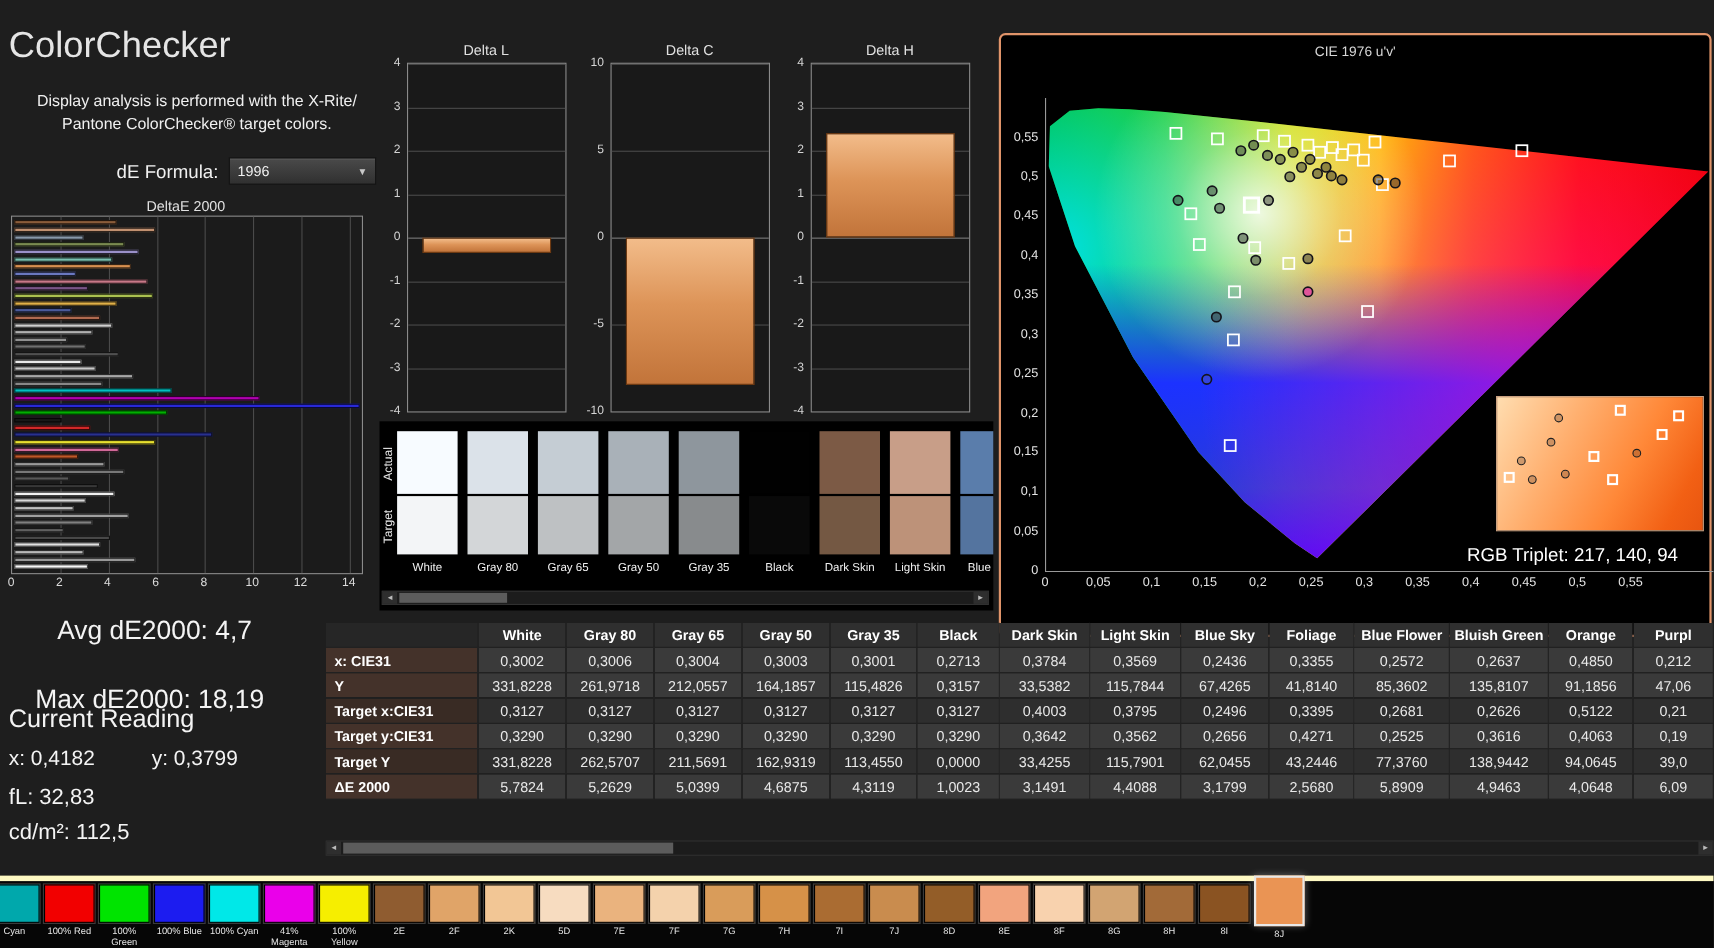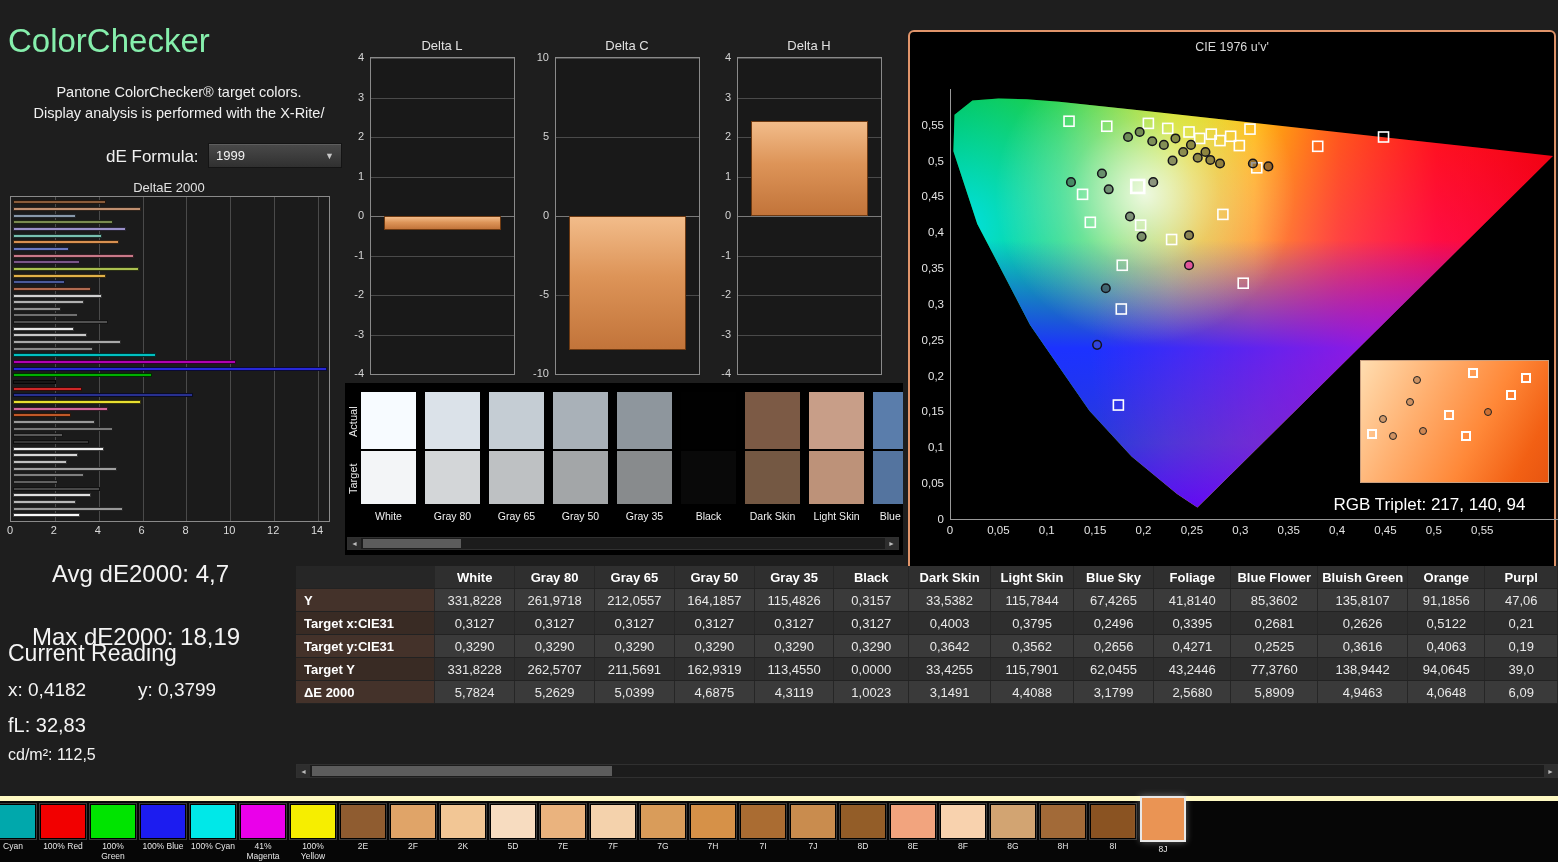--- a/index.html
+++ b/index.html
@@ -1,21 +1,21 @@
 <!DOCTYPE html>
 <html><head>
 <meta charset="utf-8">
 <style>
   html,body{margin:0;padding:0;background:#1e1e1e;}
   .app{position:relative;width:1558px;height:862px;background:#1e1e1e;overflow:hidden;
        font-family:"Liberation Sans",sans-serif;color:#e6e6e6;}
   .abs{position:absolute;}
 
   
-  #title{left:8px;top:22px;font-size:33px;color:#86efac;}
+  #title{left:8px;top:22px;font-size:33px;color:#e5e5e5;}
   #desc{left:14px;top:82px;width:330px;text-align:center;font-size:14.5px;line-height:21px;color:#f0f0f0;}
   #formula-label{left:106px;top:147px;font-size:17px;color:#f0f0f0;}
   .select{position:absolute;left:208px;top:143px;width:134px;height:25px;box-sizing:border-box;
           background:linear-gradient(#4a4a4a,#303030);border:1px solid #141414;
           box-shadow:inset 0 1px 0 #5e5e5e;display:flex;align-items:center;padding:0 7px;
           font-size:13px;color:#f2f2f2;cursor:pointer;}
   .select-arrow{margin-left:auto;font-size:9px;color:#c8c8c8;}
 
   
   #deltae-title{left:10px;top:180px;width:318px;text-align:center;font-size:13px;color:#e0e0e0;}
@@ -78,21 +78,21 @@
                font-size:17px;color:#ffffff;}
 
   
   .stat{position:absolute;color:#f4f4f4;}
   #stat-avg{left:52px;top:560px;font-size:24px;}
   #stat-max{left:32px;top:594px;font-size:24px;margin-top:29px;}
   #stat-cur{left:8px;top:640px;font-size:23px;}
   #stat-x{left:8px;top:679px;font-size:19px;}
   #stat-y{left:138px;top:679px;font-size:19px;}
   #stat-fl{left:8px;top:714px;font-size:20px;}
-  #stat-cd{left:8px;top:746px;font-size:16px;}
+  #stat-cd{left:8px;top:746px;font-size:20px;}
 
   
   #table-panel{left:296px;top:566px;width:1262px;height:198px;overflow:hidden;}
   #results-table{border-collapse:collapse;table-layout:fixed;}
   #results-table th,#results-table td{height:22px;font-size:13px;padding:0 4px;
       border-bottom:1px solid #222;border-right:1px solid #262626;overflow:hidden;white-space:nowrap;}
   #results-table th.corner{width:150px;background:#262626;}
   #results-table th.colhead{width:80px;background:#2f2f2f;color:#fff;font-weight:bold;text-align:center;}
   #results-table th.rowlab{text-align:left;padding-left:8px;font-weight:bold;color:#fff;}
   #results-table tr.even th.rowlab{background:#44322a;}
@@ -112,26 +112,26 @@
   .patch.sel{top:-8px;}
   .patch.sel .patch-color{height:46px;border:2px solid #e8e8e8;box-shadow:0 0 7px rgba(255,255,255,0.35);}
 </style>
 </head>
 <body>
 
 <div class="app">
 
   <div class="abs" id="title">ColorChecker</div>
   <div class="abs" id="desc">
+    <div>Display analysis is performed with the X-Rite/</div>
     <div>Pantone ColorChecker® target colors.</div>
-    <div>Display analysis is performed with the X-Rite/</div>
   </div>
   <div class="abs" id="formula-label">dE Formula:</div>
   <div class="select">
-    <span>1999</span>
+    <span>1996</span>
     <span class="select-arrow">▼</span>
   </div>
 
   <div class="abs" id="deltae-title">DeltaE 2000</div>
   <div class="abs" id="deltae-chart">
     <div id="deltae-grid">
         <div class="vline" style="left: 13.7931%;"></div>
         <div class="vline" style="left: 27.5862%;"></div>
         <div class="vline" style="left: 41.3793%;"></div>
         <div class="vline" style="left: 55.1724%;"></div>
@@ -494,20 +494,37 @@
             <th class="colhead">Blue Sky</th>
             <th class="colhead">Foliage</th>
             <th class="colhead">Blue Flower</th>
             <th class="colhead">Bluish Green</th>
             <th class="colhead">Orange</th>
             <th class="colhead">Purpl</th>
           </tr>
         </thead>
         <tbody>
           <tr class="even">
+            <th class="rowlab">x: CIE31</th>
+            <td class="cell">0,3002</td>
+            <td class="cell">0,3006</td>
+            <td class="cell">0,3004</td>
+            <td class="cell">0,3003</td>
+            <td class="cell">0,3001</td>
+            <td class="cell">0,2713</td>
+            <td class="cell">0,3784</td>
+            <td class="cell">0,3569</td>
+            <td class="cell">0,2436</td>
+            <td class="cell">0,3355</td>
+            <td class="cell">0,2572</td>
+            <td class="cell">0,2637</td>
+            <td class="cell">0,4850</td>
+            <td class="cell">0,212</td>
+          </tr>
+          <tr class="even">
             <th class="rowlab">Y</th>
             <td class="cell">331,8228</td>
             <td class="cell">261,9718</td>
             <td class="cell">212,0557</td>
             <td class="cell">164,1857</td>
             <td class="cell">115,4826</td>
             <td class="cell">0,3157</td>
             <td class="cell">33,5382</td>
             <td class="cell">115,7844</td>
             <td class="cell">67,4265</td>

